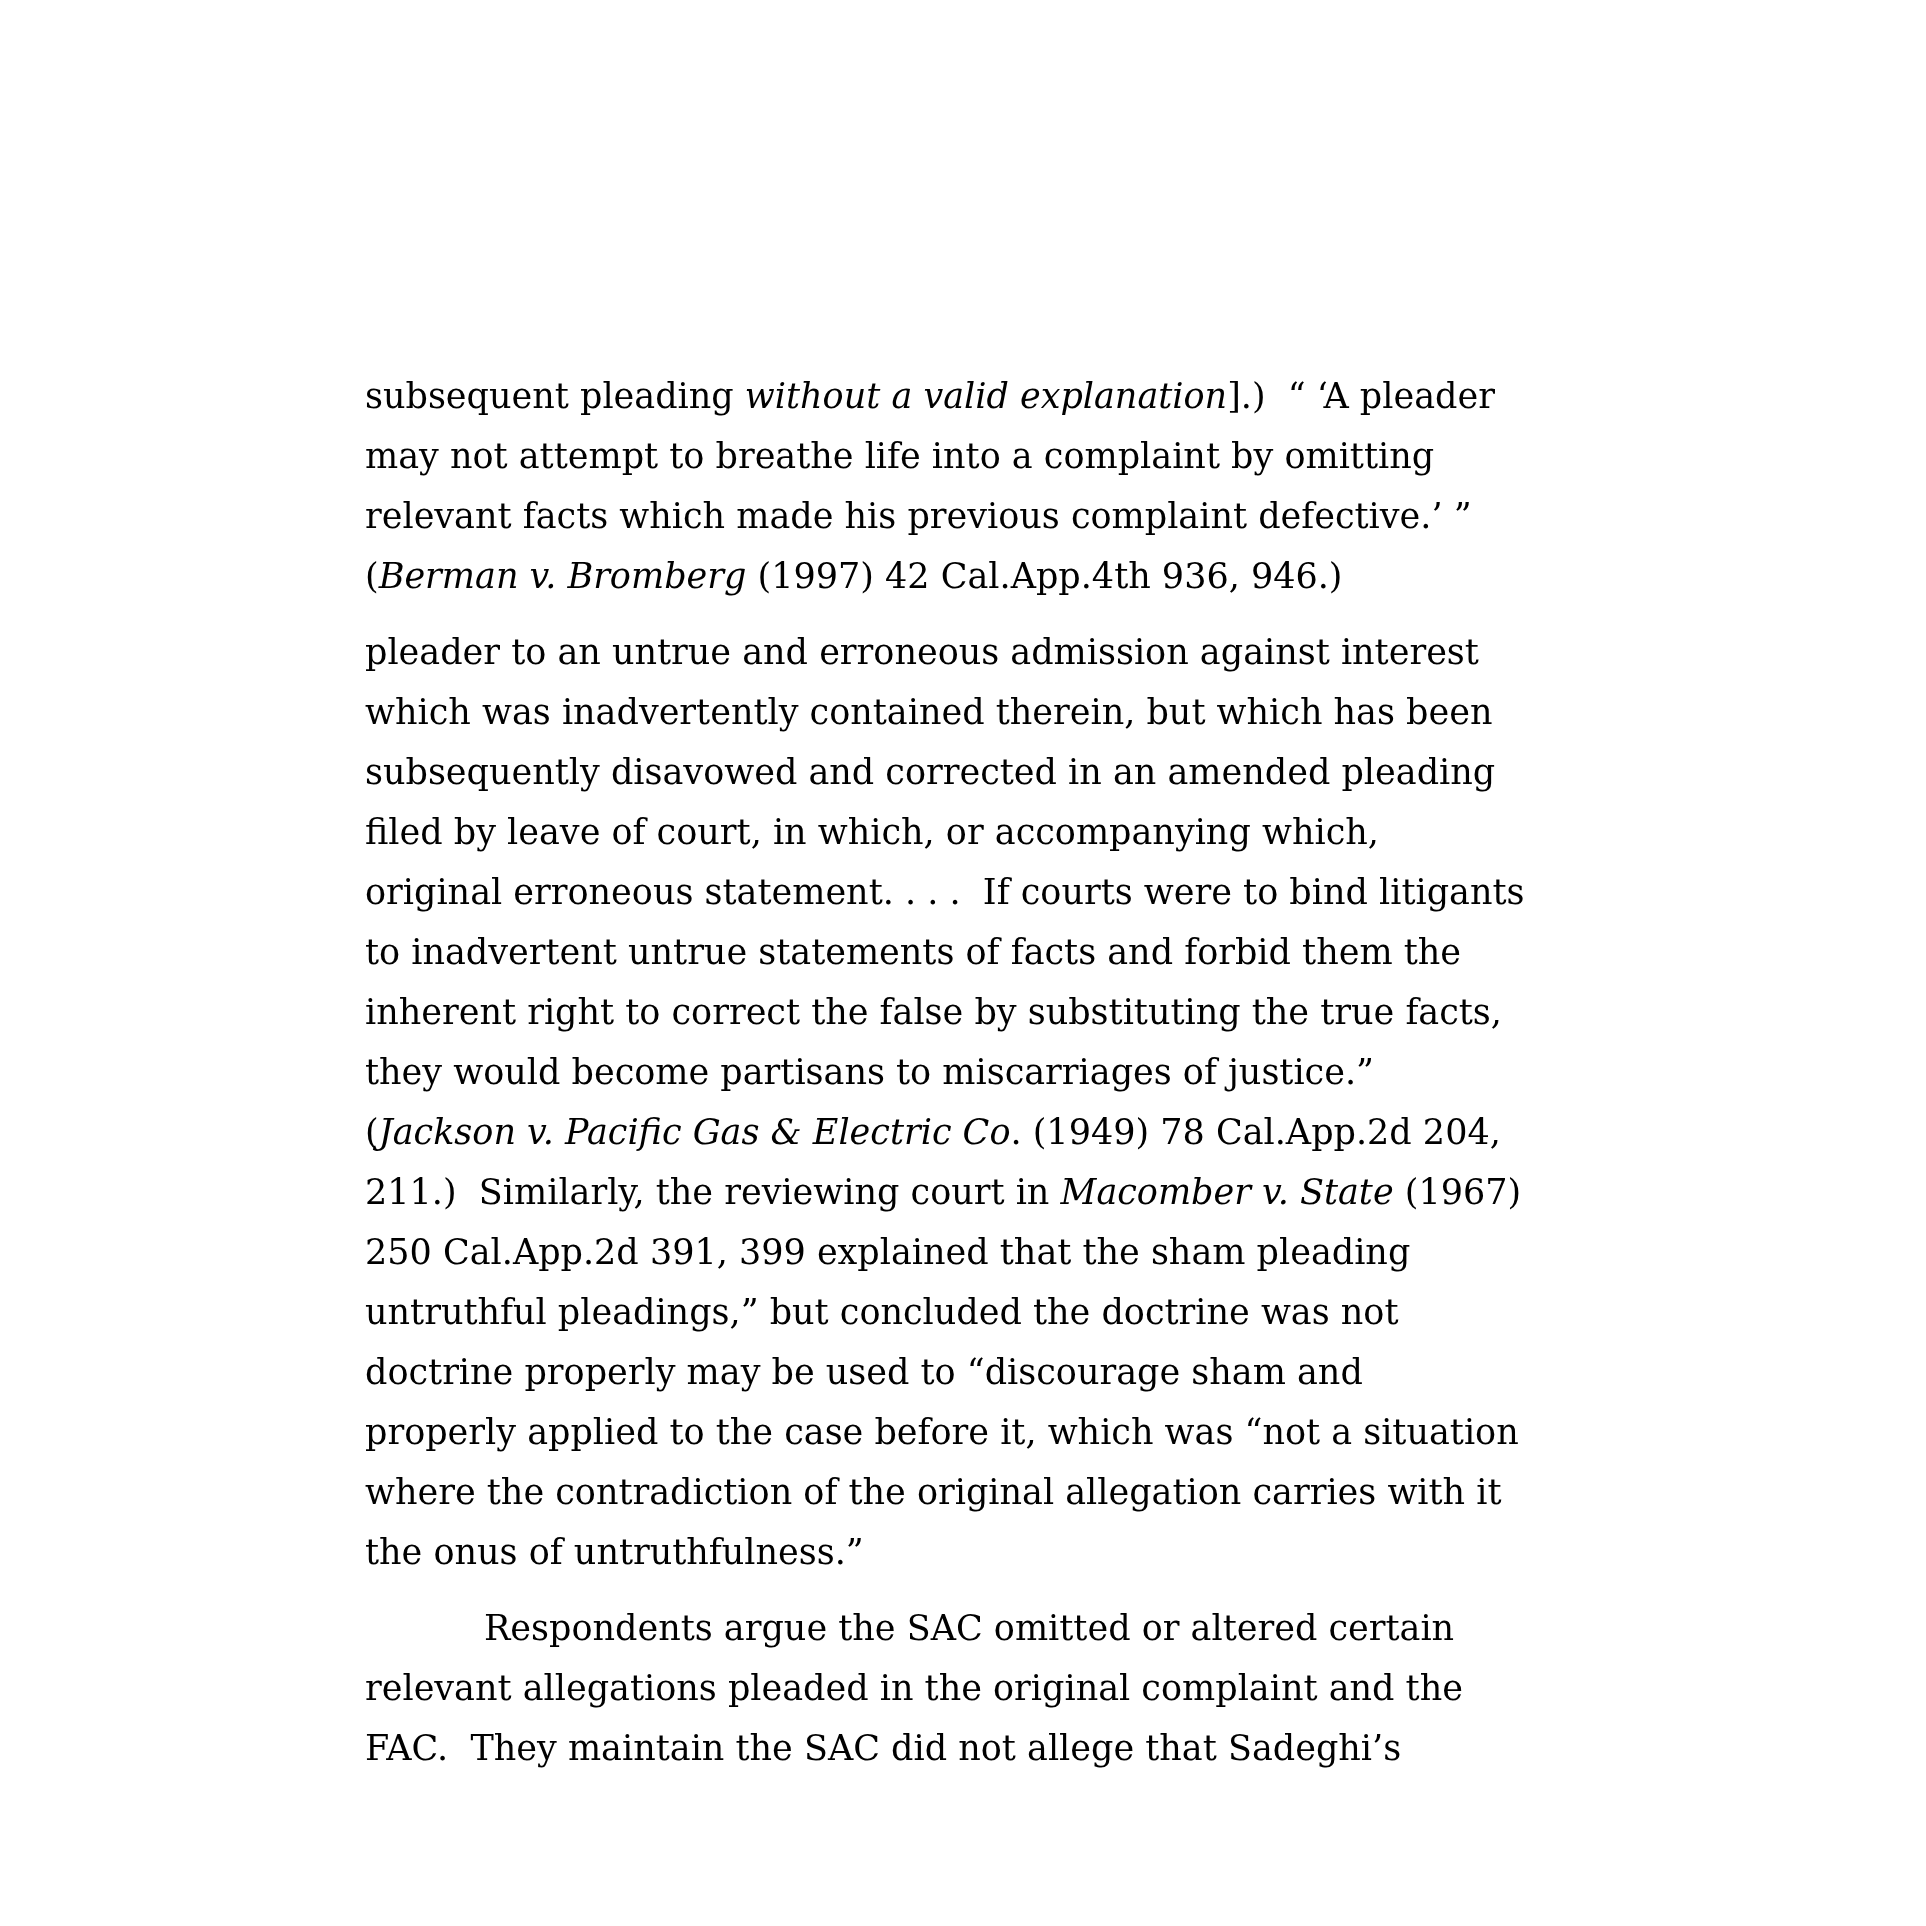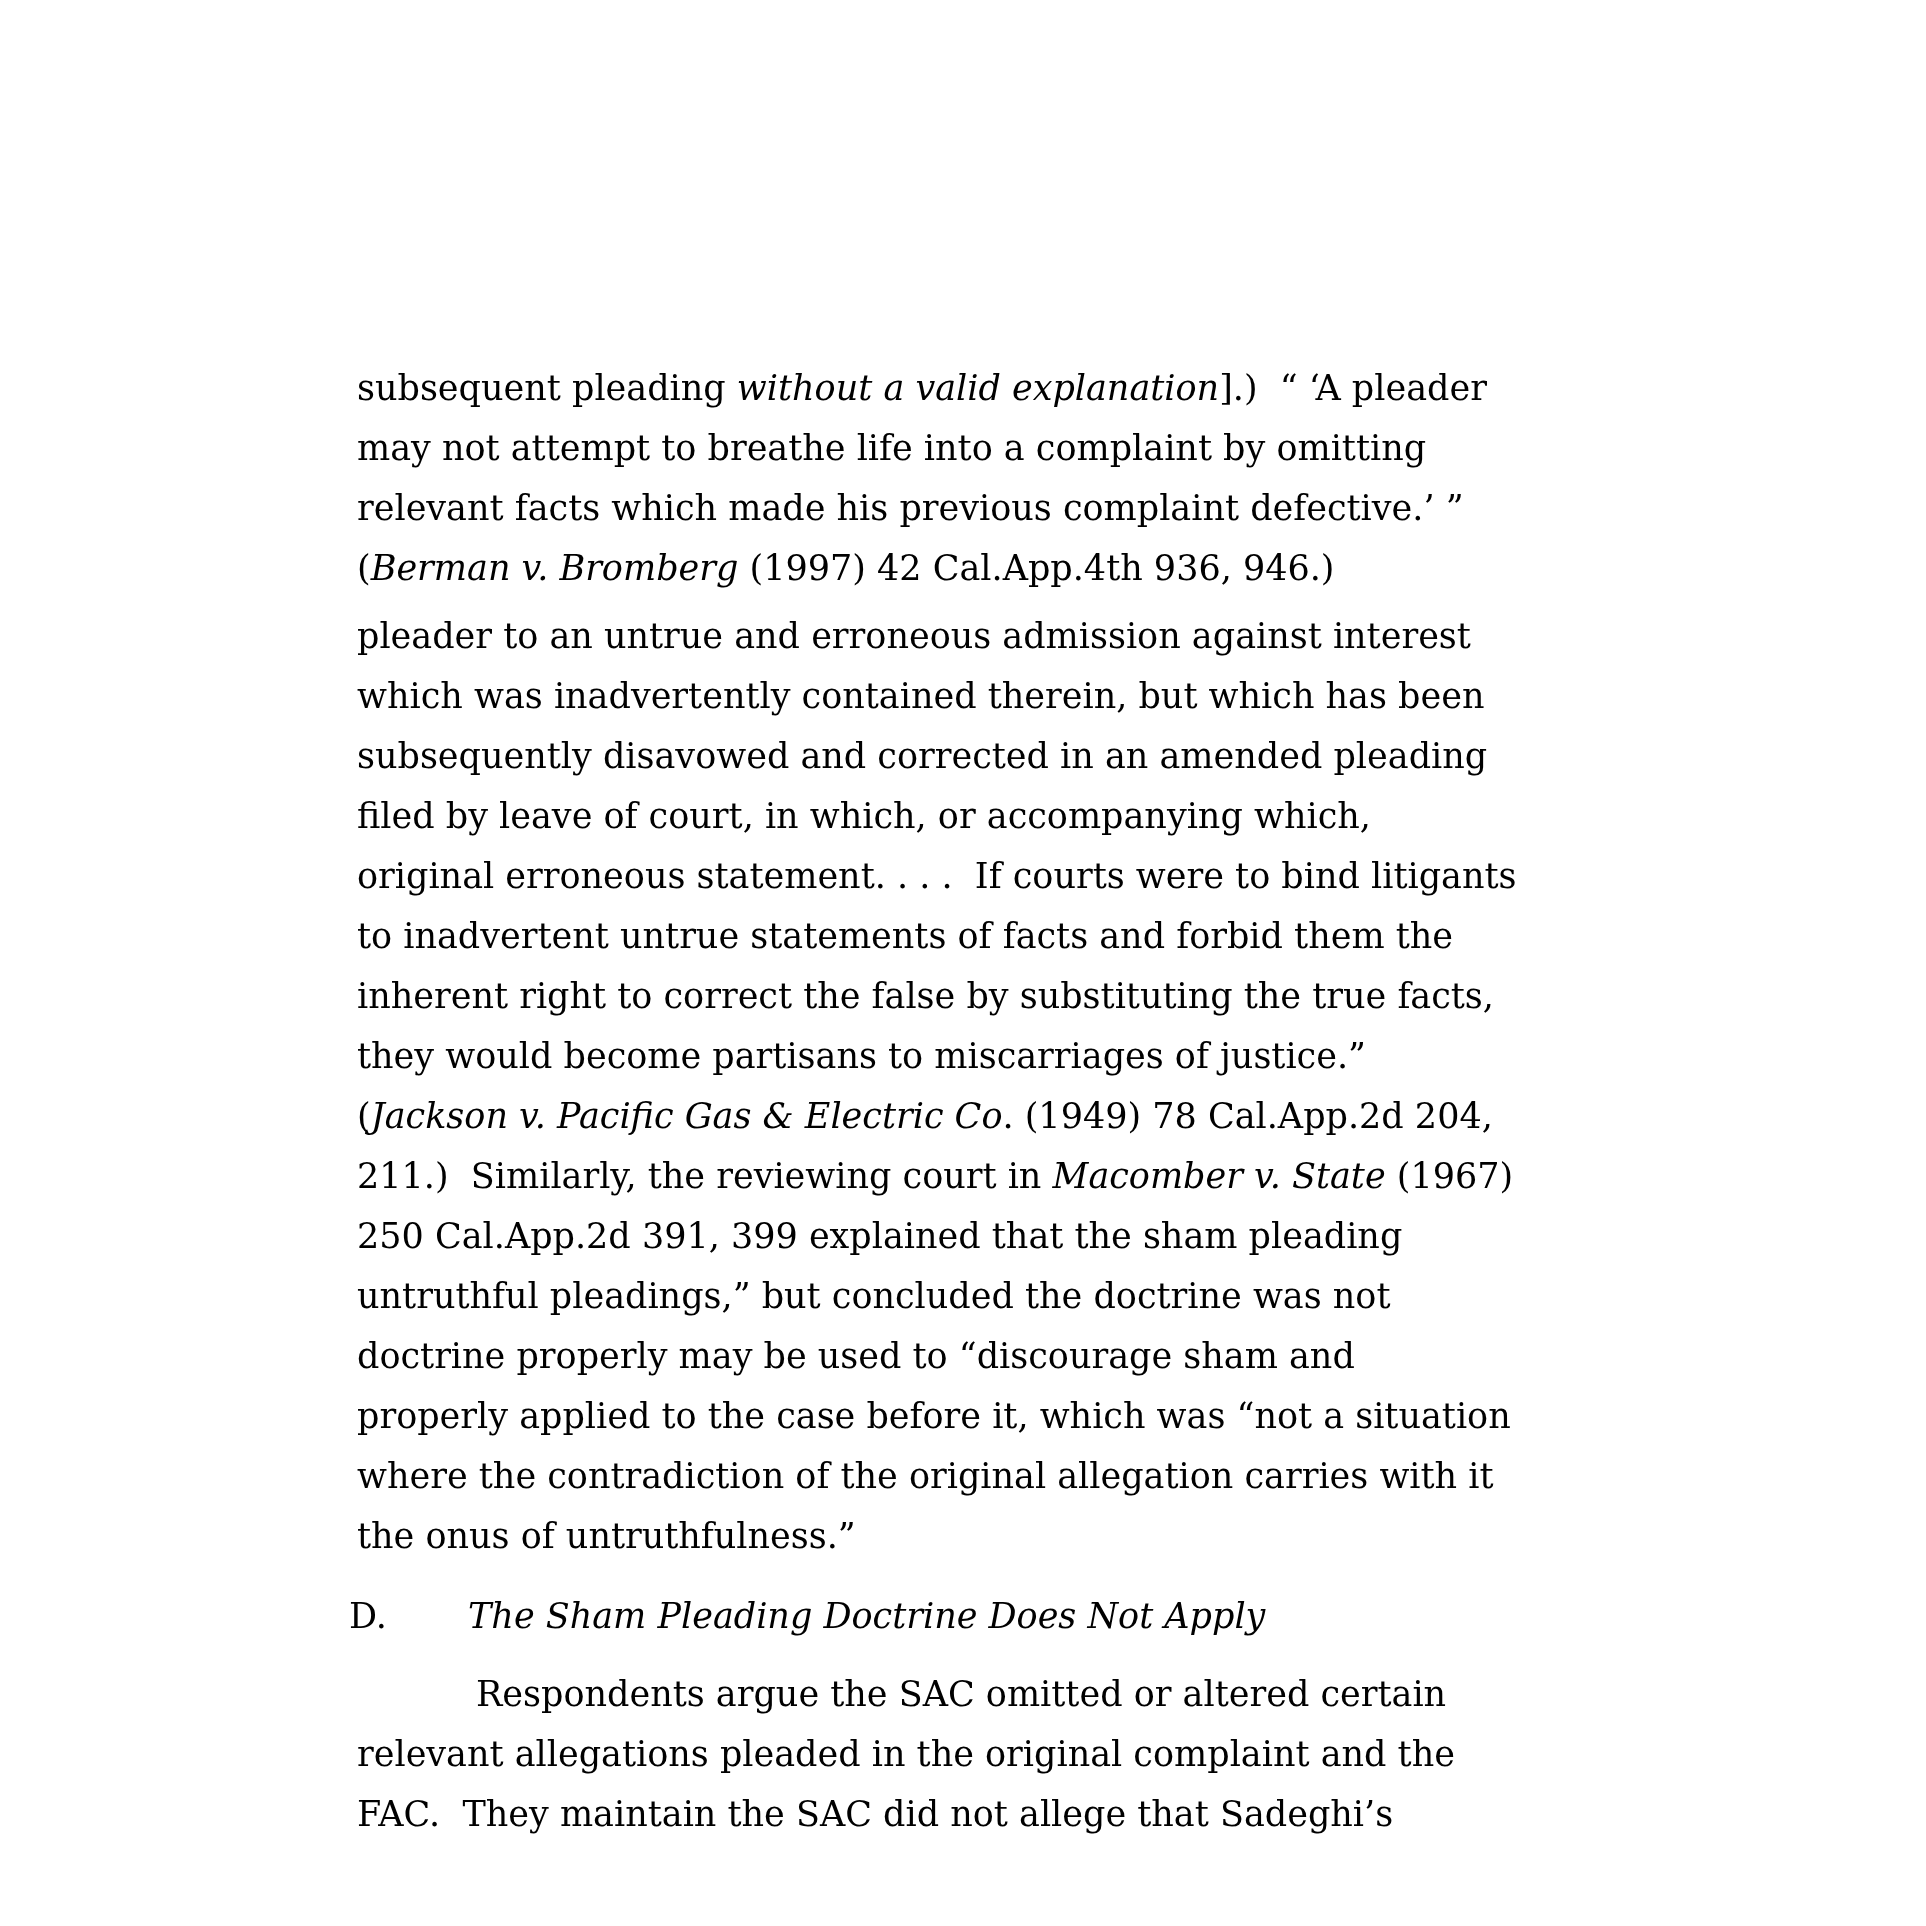--- a/index.html
+++ b/index.html
@@ -23,21 +23,21 @@
     background: #ffffff;
   }
   .text-block {
     position: absolute;
     left: 349px;
     top: 350px;
     width: 1279px;
     font-size: 35px;
     line-height: 60px;
   }
-  .para { margin: 8px; }
+  .para { margin: 16px; }
   .line {
     white-space: pre;
   }
   .line.indent {
     padding-left: 119px;
   }
   .heading {
     margin-top: 20px;
     margin-bottom: 17.7px;
     white-space: pre;
@@ -71,21 +71,20 @@
         <div class="line"><span class="run-roman">they would become partisans to miscarriages of justice.”</span></div>
         <div class="line"><span class="run-roman">(</span><span class="run-italic">Jackson v. Pacific Gas &amp; Electric Co</span><span class="run-roman">. (1949) 78 Cal.App.2d 204,</span></div>
         <div class="line"><span class="run-roman">211.)  Similarly, the reviewing court in </span><span class="run-italic">Macomber v. State</span><span class="run-roman"> (1967)</span></div>
         <div class="line"><span class="run-roman">250 Cal.App.2d 391, 399 explained that the sham pleading</span></div>
         <div class="line"><span class="run-roman">untruthful pleadings,” but concluded the doctrine was not</span></div>
         <div class="line"><span class="run-roman">doctrine properly may be used to “discourage sham and</span></div>
         <div class="line"><span class="run-roman">properly applied to the case before it, which was “not a situation</span></div>
         <div class="line"><span class="run-roman">where the contradiction of the original allegation carries with it</span></div>
         <div class="line"><span class="run-roman">the onus of untruthfulness.”</span></div>
       </div>
-      <div class="heading"><span class="heading-label">D.</span><span class="run-italic">The Sham Pleading Doctrine Does Not Apply</span></div>
       <div class="para">
         <div class="line indent"><span class="run-roman">Respondents argue the SAC omitted or altered certain</span></div>
         <div class="line"><span class="run-roman">relevant allegations pleaded in the original complaint and the</span></div>
         <div class="line"><span class="run-roman">FAC.  They maintain the SAC did not allege that Sadeghi’s</span></div>
       </div>
     </div>
 
 </div>
 
 

